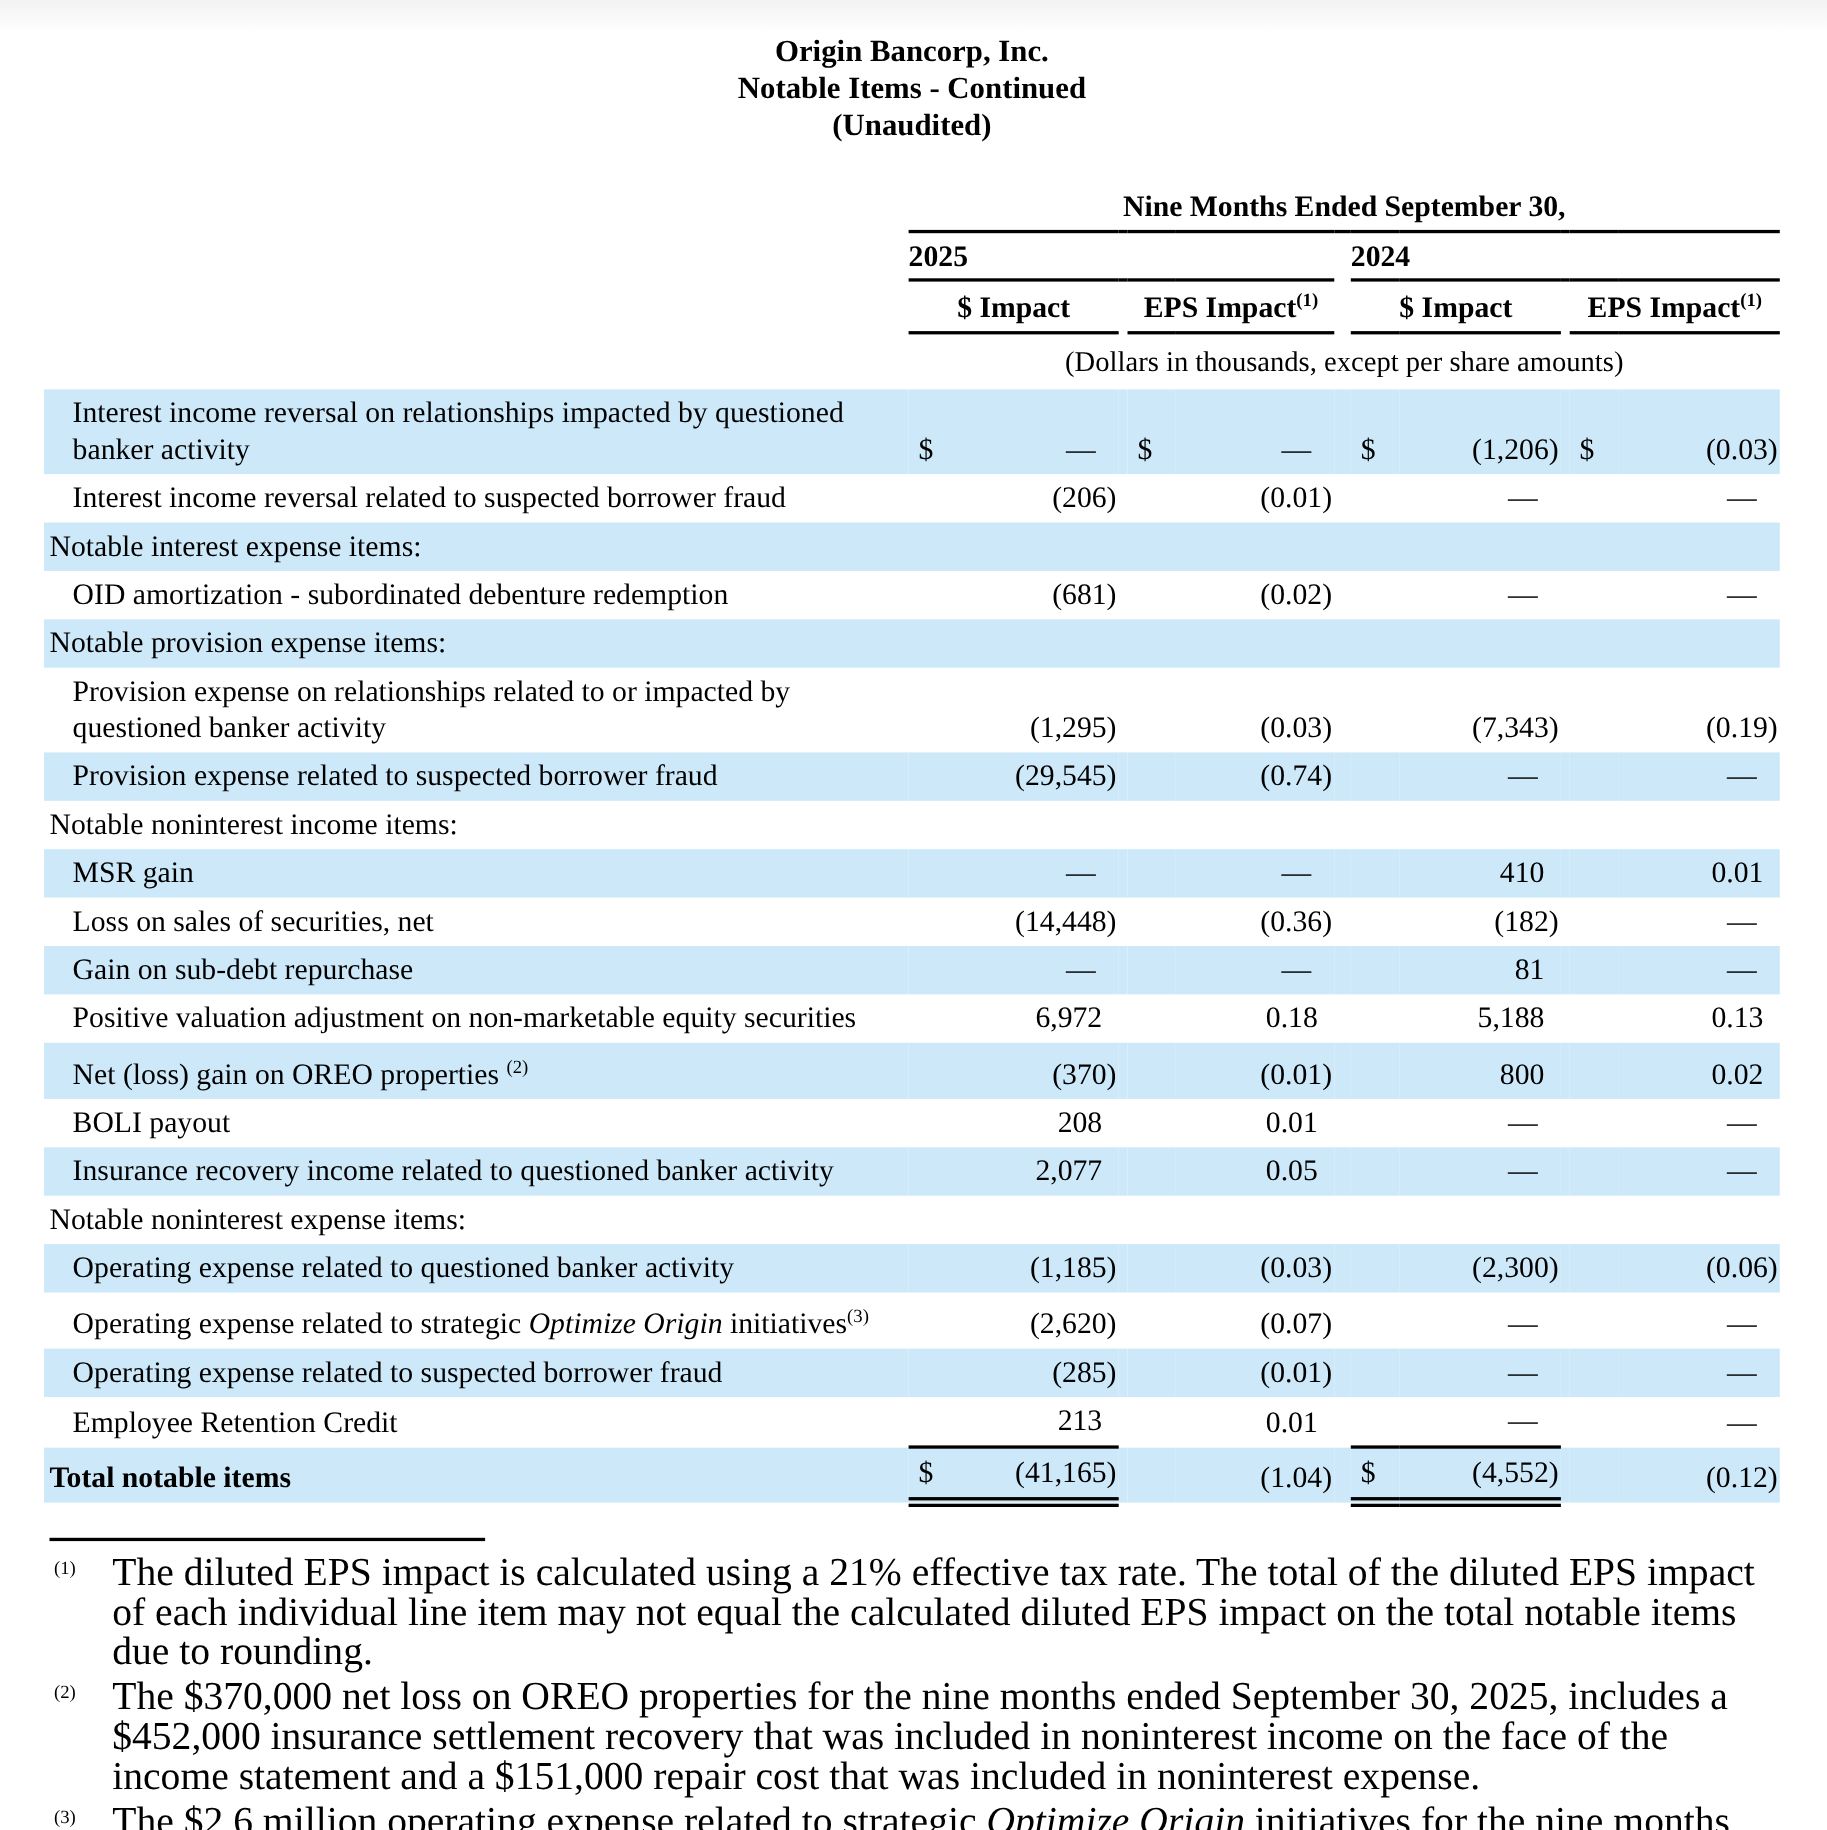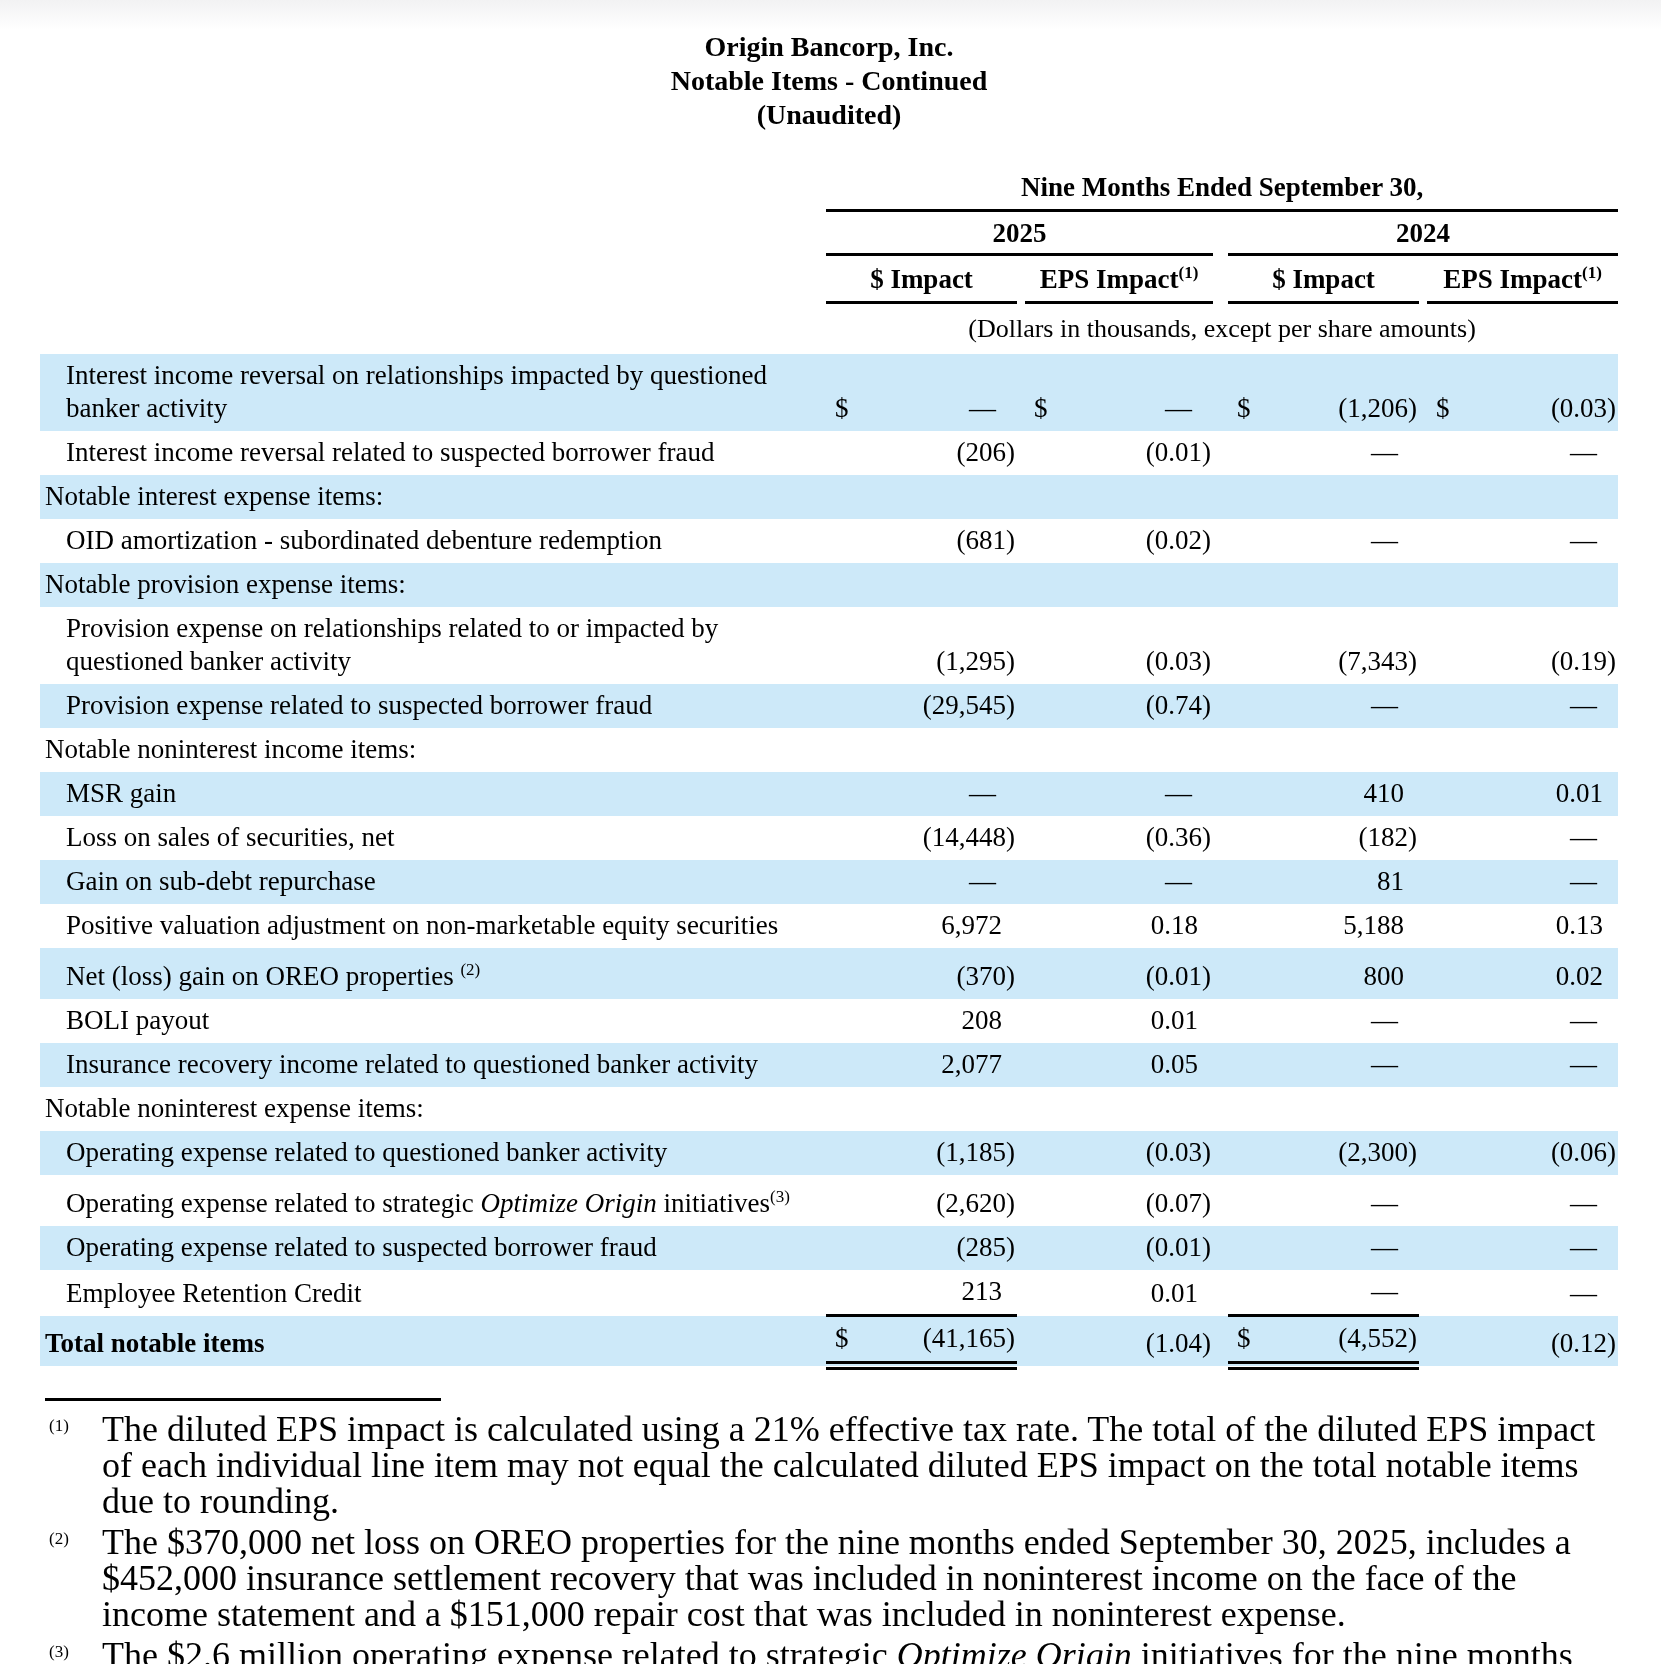--- a/index.html
+++ b/index.html
@@ -10,21 +10,21 @@
     font-family: "Liberation Serif", serif;
     background: linear-gradient(180deg, #f2f2f3 0%, #ffffff 30px);
   }
   .page { padding: 30px 43px 0 40px; }
 
   .title-block { text-align: center; font-weight: bold; font-size: 28px; line-height: 34px; margin-bottom: 20px; }
 
   table.fin { border-collapse: collapse; table-layout: fixed; width: 1578px; font-size: 27px; margin-top: 40px; }
   thead td { font-weight: bold; vertical-align: bottom; }
   .period-cell { text-align: center; border-bottom: 3px solid #000; padding: 0 0 6px; }
-  .year-cell { text-align: center; border-bottom: 3px solid #000; padding: 6px 0 4px; }
+  .year-cell { border-bottom: 3px solid #000; padding: 6px 0 4px; }
   .colhead-cell { text-align: center; border-bottom: 3px solid #000; padding: 7px 0 6px; }
   .units-cell { text-align: center; font-weight: normal; font-size: 26px; padding: 10px 0 10px; }
   sup.hdr { font-size: 17px; }
 
   tbody td { vertical-align: bottom; padding: 5px 0 6px; line-height: 33px; }
   tr.shaded { background: #cde9f9; }
   td.lbl { padding-left: 26px; }
   tr.section td.lbl, tr.total td.lbl { padding-left: 5px; }
   tr.total td.lbl { font-weight: bold; }
   td.cur { text-align: left; padding-left: 9px; }

